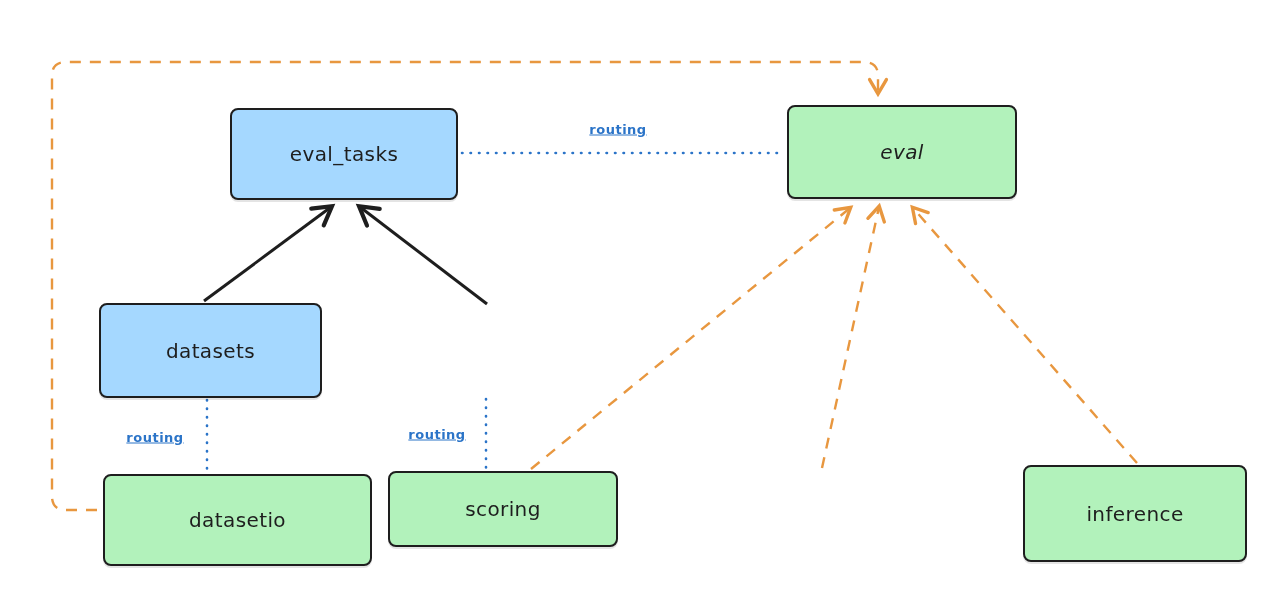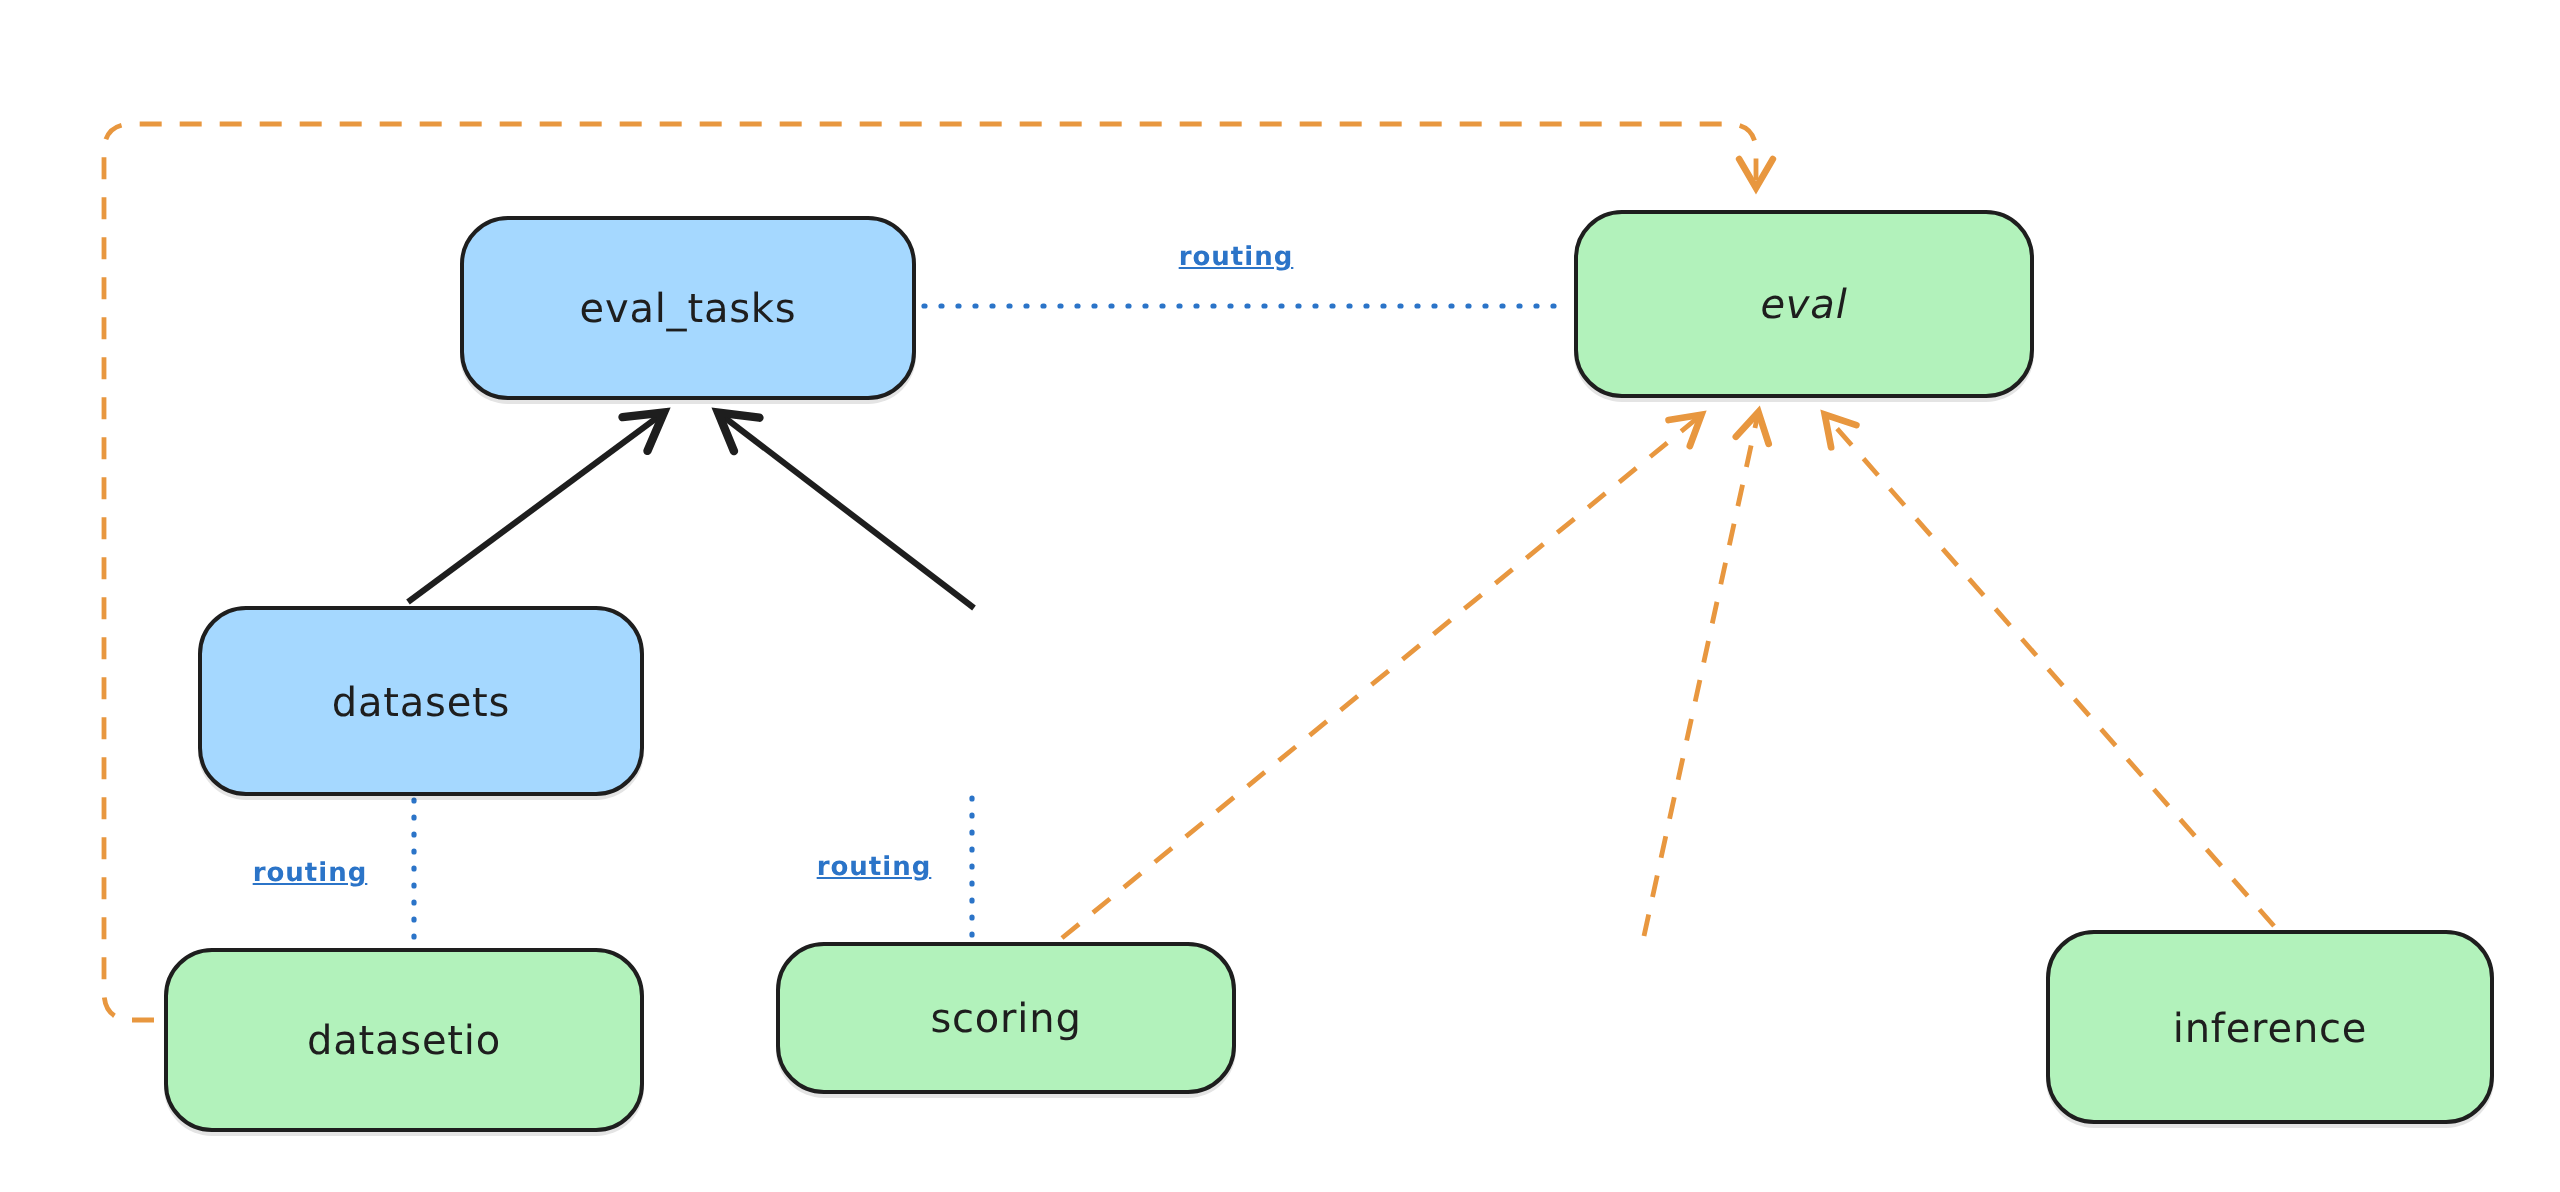--- a/index.html
+++ b/index.html
@@ -22,21 +22,21 @@
   .edge-black{stroke:var(--stroke);stroke-width:3;fill:none;}
   .edge-blue{stroke:var(--routing-blue);stroke-width:2.6;fill:none;
              stroke-dasharray:0.5 8;stroke-linecap:round;}
   .edge-orange{stroke:var(--orange);stroke-width:2.4;fill:none;
                stroke-dasharray:11 9;stroke-linecap:butt;}
   .mk-black{stroke:var(--stroke);fill:none;}
   .mk-orange{stroke:var(--orange);fill:none;}
   .node{
     position:absolute;
     border:2.6px solid var(--stroke);
-    border-radius:24px;
+    border-radius:8px;
     display:flex;align-items:center;justify-content:center;
     font-size:20px;letter-spacing:.4px;color:var(--stroke);
     box-shadow:0 2px 0 rgba(30,30,30,.12);
     box-sizing:border-box;
   }
   .node.blue{background:var(--node-blue-fill);}
   .node.green{background:var(--node-green-fill);}
   .edge-label{
     position:absolute;
     transform:translate(-50%,-50%);
@@ -82,21 +82,21 @@
 
   <div class="node green" style="left:787px;top:105px;width:230px;height:94px;font-style:italic;">
     <span>eval</span>
   </div>
 
   <div class="node blue" style="left:99px;top:303px;width:223px;height:95px;">
     <span>datasets</span>
   </div>
 
 
-  <div class="node green" style="left:82px;top:474px;width:240px;height:92px;">
+  <div class="node green" style="left:103px;top:474px;width:269px;height:92px;">
     <span>datasetio</span>
   </div>
 
   <div class="node green" style="left:388px;top:471px;width:230px;height:76px;">
     <span>scoring</span>
   </div>
 
 
   <div class="node green" style="left:1023px;top:465px;width:224px;height:97px;text-align:center;">
     <span>inference</span>

